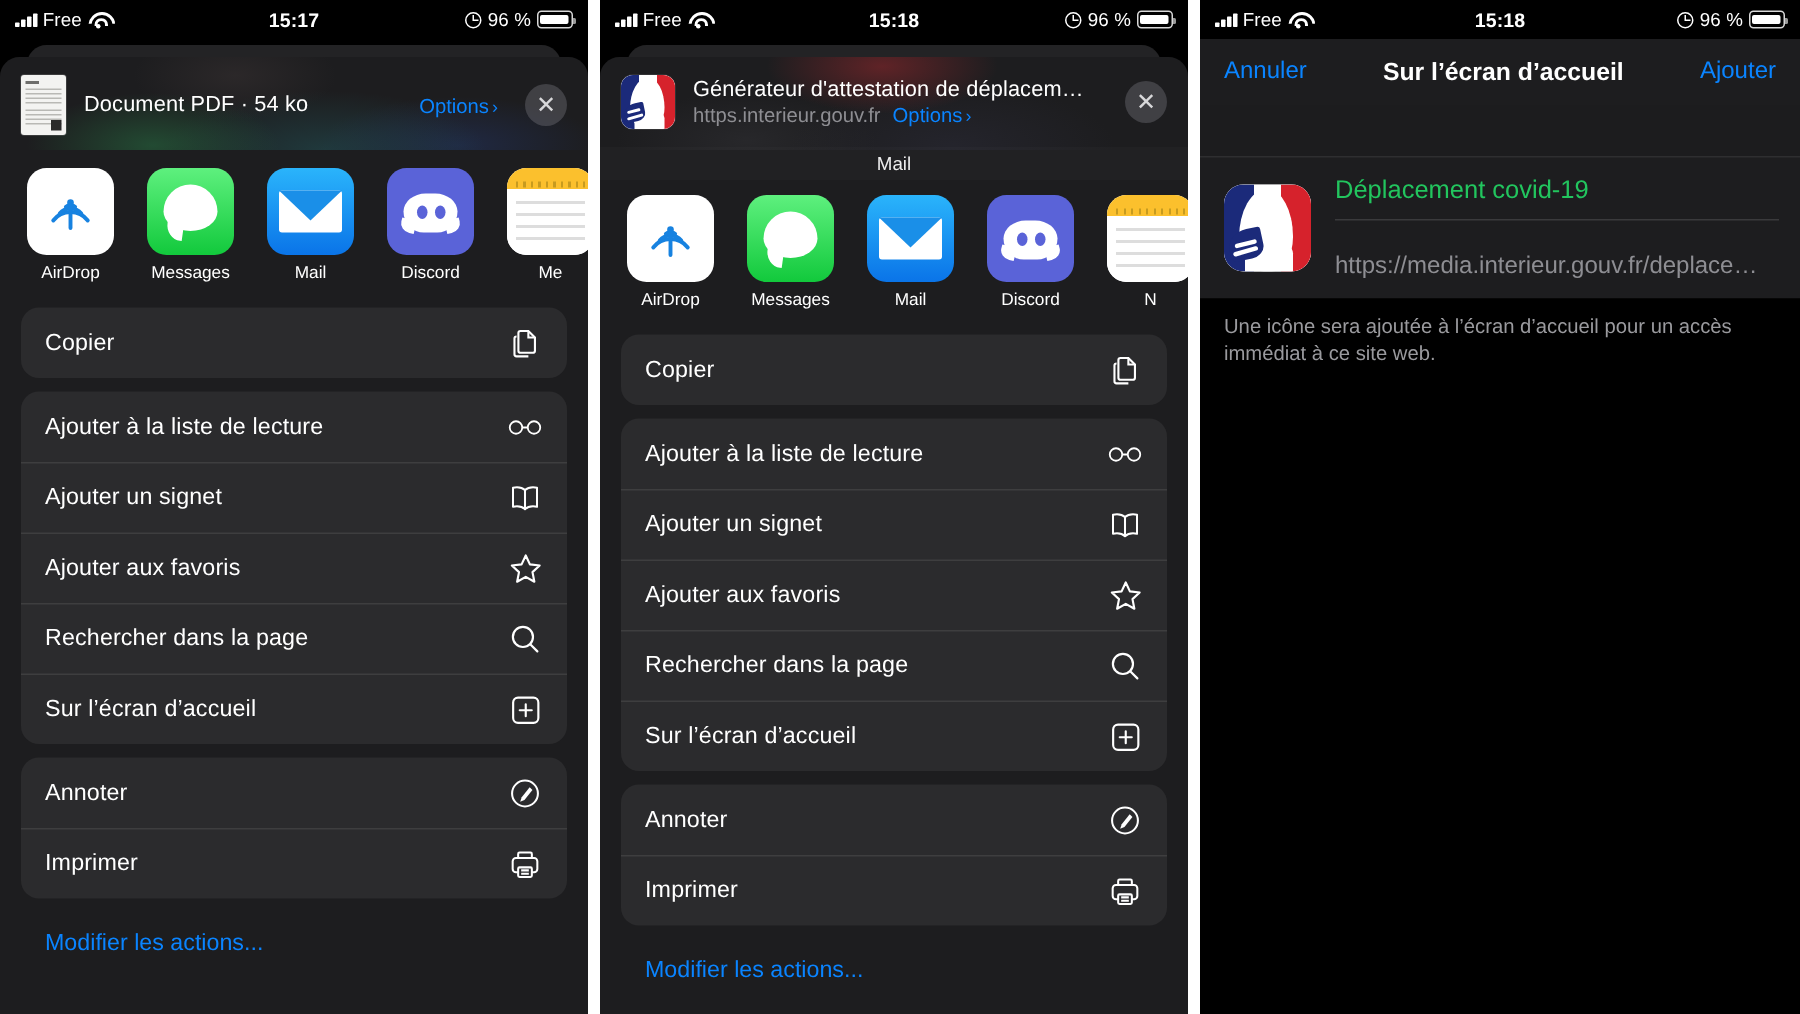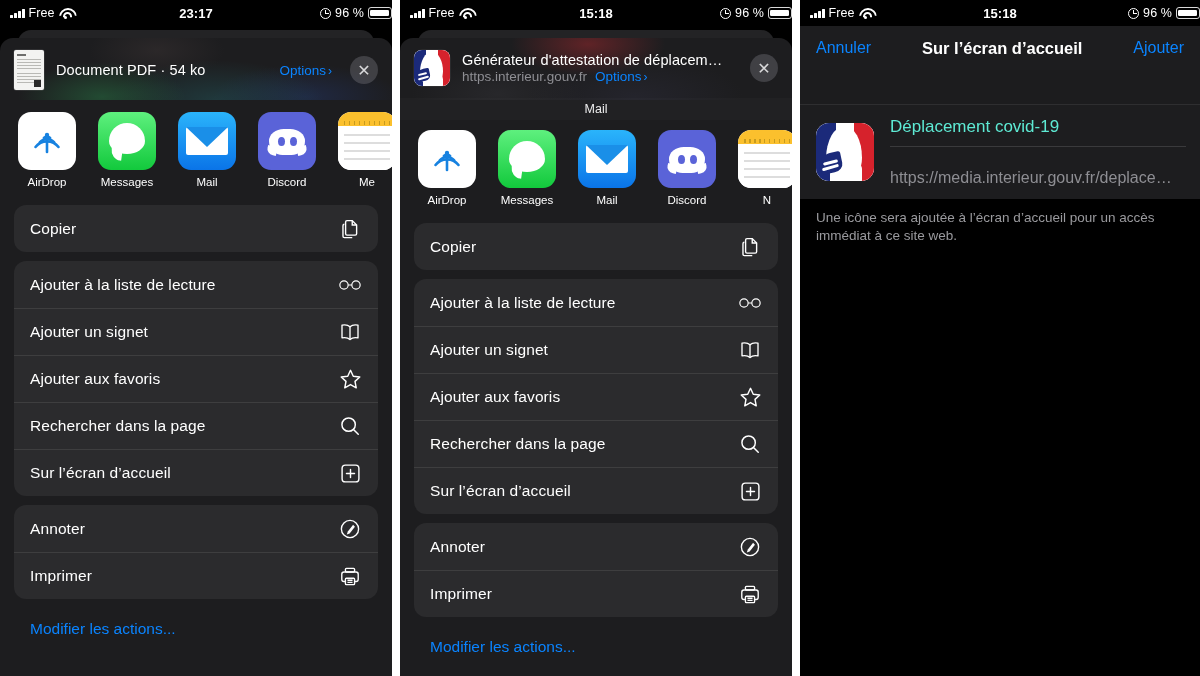--- a/index.html
+++ b/index.html
@@ -32,21 +32,21 @@
     display: flex;
     align-items: center;
     font-size: 12.5px;
     font-weight: 600;
     letter-spacing: .1px;
     background: #000;
     z-index: 40;
   }
   .sb-left { display:flex; align-items:center; gap:4px; padding-left: 10px; }
   .sb-center { position:absolute; left:0; right:0; text-align:center; font-size:13px; font-weight:600; }
-  .sb-right { display:flex; align-items:center; gap:4px; margin-left:auto; }
+  .sb-right { display:flex; align-items:center; gap:4px; margin-left:auto; padding-right: 10px; }
   .bars { display:flex; align-items:flex-end; gap:1.5px; height:9px; }
   .bars i { display:block; width:2.5px; background:#fff; border-radius:.5px; }
   .bars i:nth-child(1){height:3px;} .bars i:nth-child(2){height:5px;}
   .bars i:nth-child(3){height:7px;} .bars i:nth-child(4){height:9px;}
   .carrier { font-size:12.5px; font-weight:500; }
   .wifi { width:14px; height:11px; position:relative; display:inline-block; }
   .wifi::before{
     content:""; position:absolute; left:0; top:0; width:14px; height:14px;
     border:2.2px solid #fff; border-radius:50%;
     clip-path: polygon(0 0, 100% 0, 100% 46%, 0 46%);
@@ -186,21 +186,21 @@
   }
   .nav3 .side { color:#0a84ff; font-size:16px; }
   .nav3 .ttl { color:#fff; font-size:16.5px; font-weight:600; }
   .p3-gap { height:34px; background:#1c1c1e; }
   .p3-card {
     background:#1d1d1f; padding: 12px 14px 12px 16px; display:flex; align-items:center;
     border-top:.5px solid rgba(255,255,255,.08);
   }
   .p3-icon { width:58px;height:58px;border-radius:13px;overflow:hidden;flex:0 0 auto;position:relative;background:#fff;}
   .p3-fields { margin-left:16px; flex:1 1 auto; min-width:0; }
-  .p3-name { color:#5eead4; font-size:17px; padding-bottom:9px; white-space:nowrap; overflow:hidden; text-overflow:ellipsis;}
+  .p3-name { color:#22c55e; font-size:17px; padding-bottom:9px; white-space:nowrap; overflow:hidden; text-overflow:ellipsis;}
   .p3-url { color:#8e8e93; font-size:16px; padding-top:22px; border-top:.5px solid rgba(255,255,255,.13);
             white-space:nowrap; overflow:hidden; text-overflow:ellipsis;}
   .p3-note { color:#9a9a9e; font-size:13.5px; line-height:1.35; padding: 10px 16px 0 16px; background:#000; }
   .p3-rest { background:#000; flex:1 1 auto; }
   .p3-body { position:absolute; left:0; right:0; top:26px; bottom:0; background:#000; display:flex; flex-direction:column; }
 
   
   .marianne { position:absolute; inset:0; background:#fff; }
   .mar-blue { position:absolute; left:0; top:0; width:34%; height:100%; background:#1b2a7a; }
   .mar-red  { position:absolute; right:0; top:0; width:34%; height:100%; background:#d6222c; }
@@ -264,21 +264,21 @@
             <i></i>
             <i></i>
             <i></i>
             <i></i>
           </span>
         <span class="carrier">Free</span>
         <span class="wifi">
             <span class="wifidot"></span>
           </span>
       </div>
-      <div class="sb-center">23:17</div>
+      <div class="sb-center">15:17</div>
       <div class="sb-right">
         <span class="alarm"></span>
         <span class="pct">96 %</span>
         <span class="batt">
             <span></span>
           </span>
       </div>
     </div>
 
     <div class="backdrop-card"></div>

